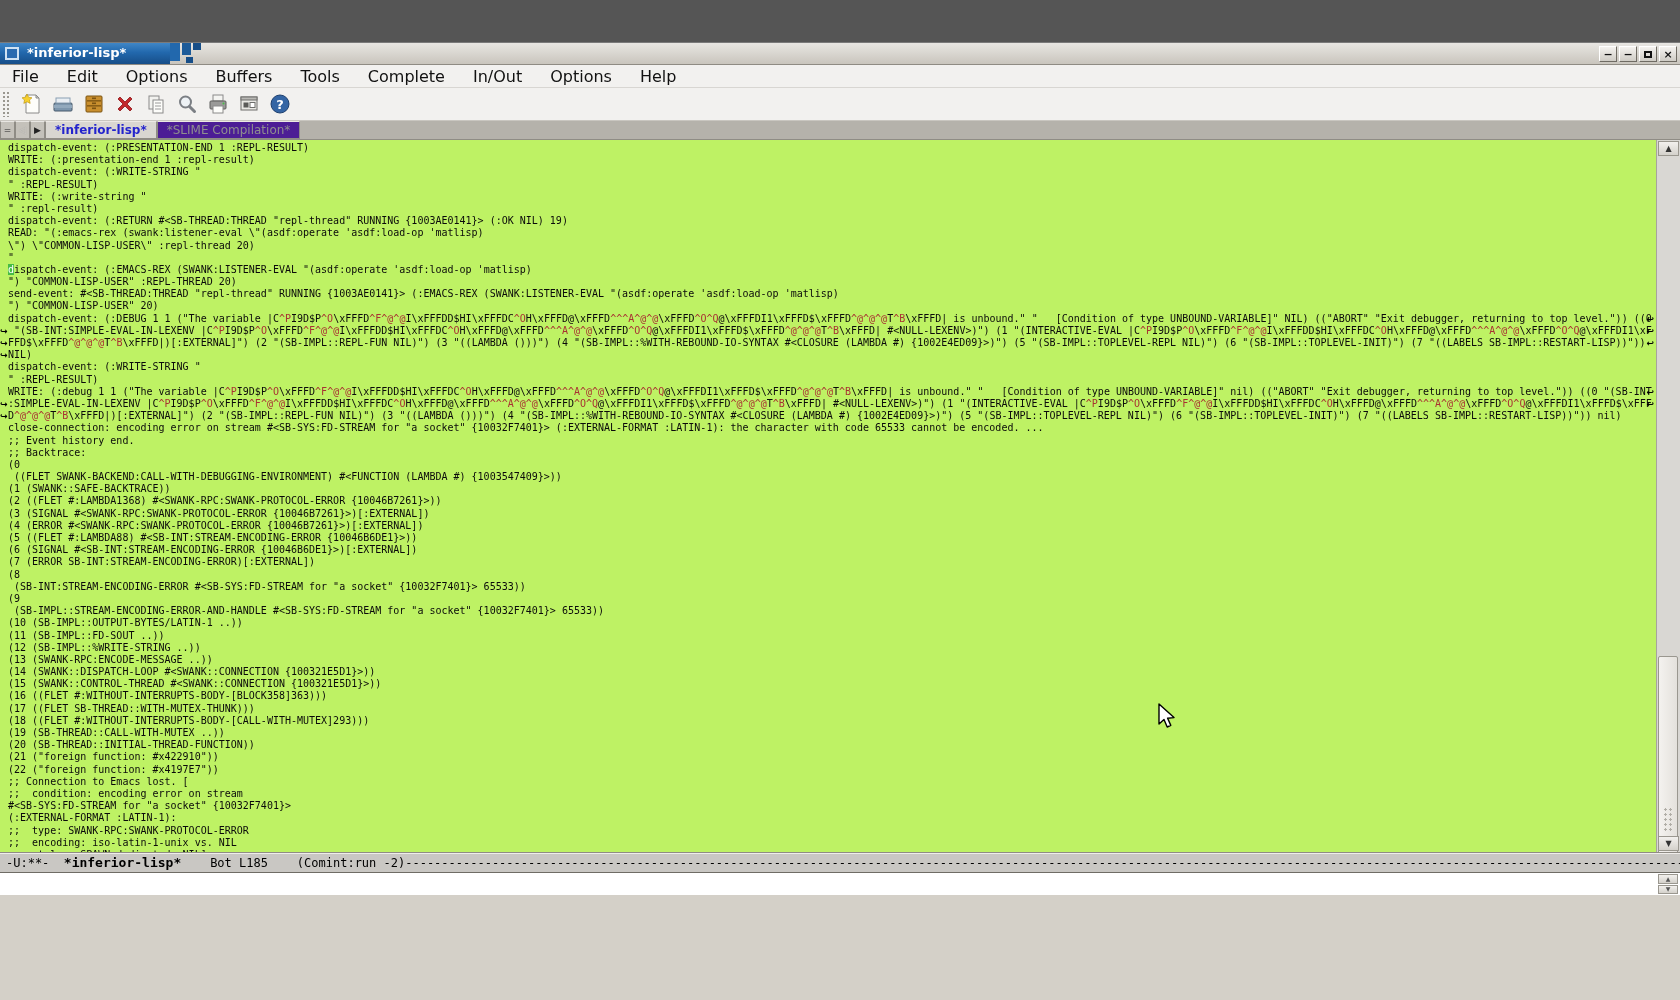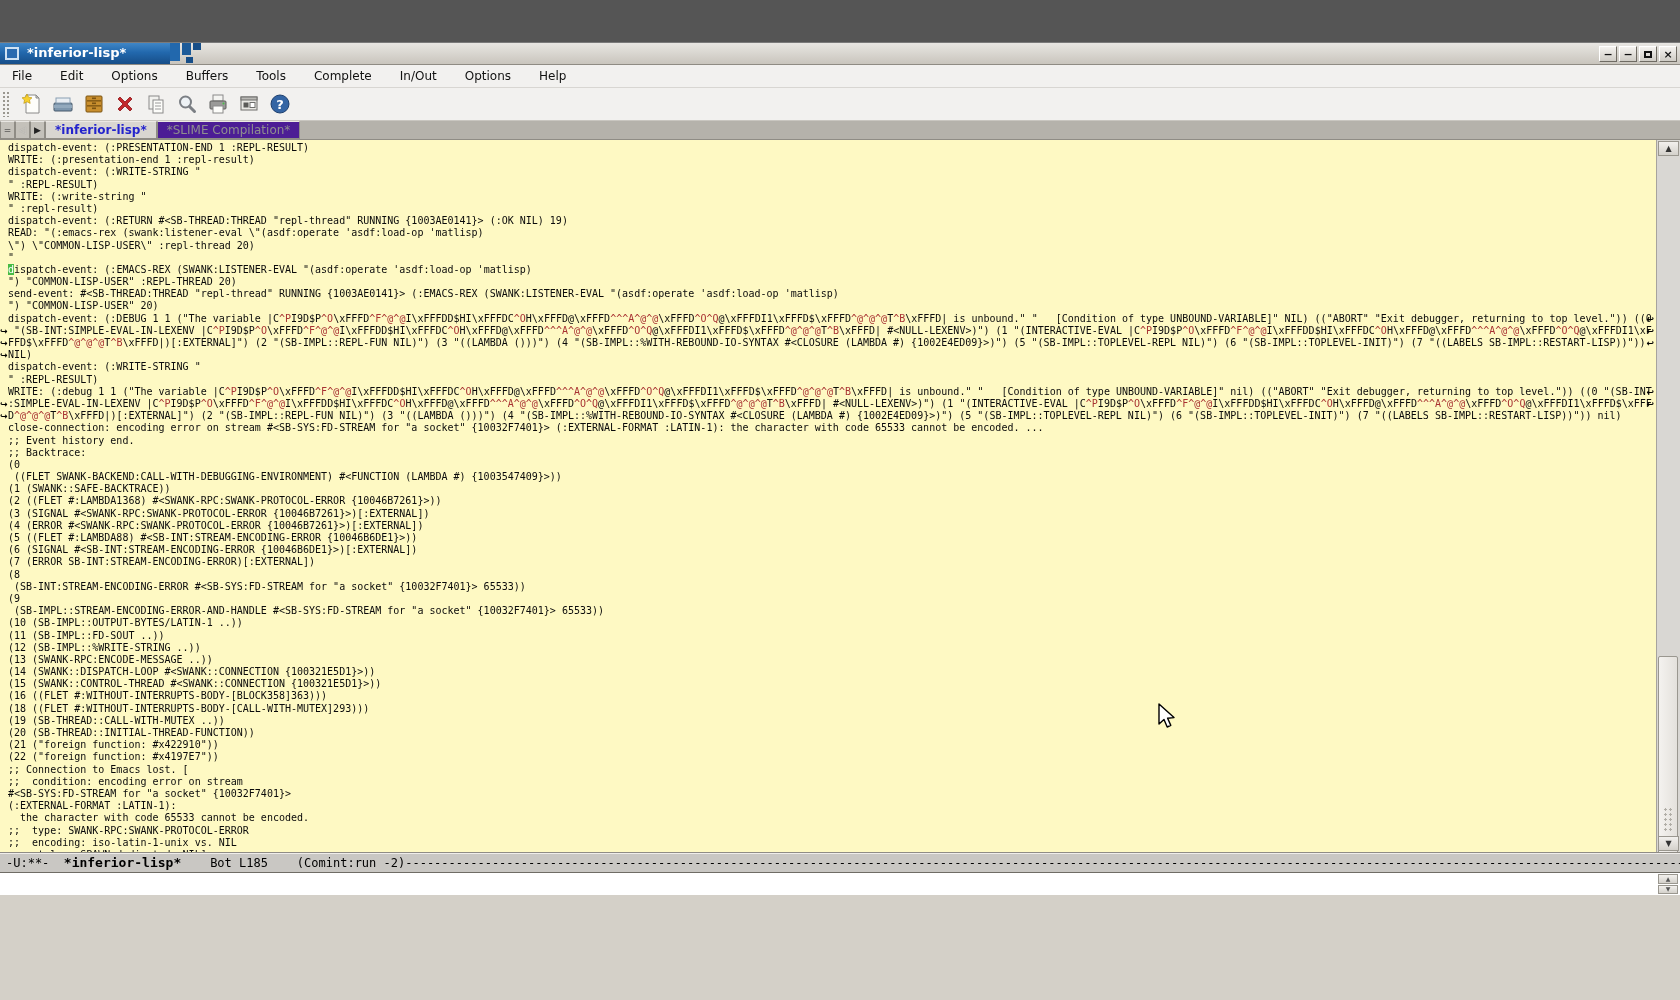--- a/index.html
+++ b/index.html
@@ -23,21 +23,21 @@
   .tb-buttons{position:absolute;right:3px;top:3px;display:flex;gap:2px;}
   .tb-btn{width:18px;height:16px;background:linear-gradient(180deg,#f4f2ef,#cfccc5);
           border:1px solid #6f6b63;border-top-color:#fff;border-left-color:#fff;
           display:flex;align-items:center;justify-content:center;
           font-size:11px;font-weight:bold;color:#111;line-height:1;}
   .maxbox{width:8px;height:7px;border:2px solid #111;display:inline-block;}
 
   
   .menubar{height:23px;background:#f2f1ef;border-bottom:1px solid #d8d6d2;
            display:flex;align-items:center;padding-left:10px;}
-  .menu-item{font-size:12px;color:#111;margin-right:24px;padding:2px 2px;}
+  .menu-item{font-size:16px;color:#111;margin-right:24px;padding:2px 2px;}
 
   
   .toolbar{height:33px;background:#f2f1ef;border-bottom:1px solid #c9c6c0;
            display:flex;align-items:center;padding-left:2px;}
   .tool-handle{width:7px;height:26px;margin-right:7px;
      background-image:radial-gradient(circle,#9a978f 1px,transparent 1.2px);
      background-size:4px 4px;}
   .tool-btn{width:31px;height:28px;display:flex;align-items:center;justify-content:center;}
 
   
@@ -45,21 +45,21 @@
           display:flex;align-items:stretch;}
   .tab-nav{width:15px;display:flex;align-items:center;justify-content:center;
            font-size:9px;color:#222;background:#c4c1ba;border:1px solid #8f8c85;border-top:1px solid #e8e6e2;}
   .tab-nav.dim{color:#d6d3cc;text-shadow:0 0 1px #8a8a8a;}
   .tab{display:flex;align-items:center;padding:0 9px;font-size:12px;
        border:1px solid #8f8c85;border-top:1px solid #ece9e4;}
   .tab.active{background:#d9d6d1;color:#2323cd;font-weight:bold;}
   .tab.inactive{background:#4c1d95;color:#8f8f8f;}
 
   
-  .main{position:relative;height:712px;background:#fef9c3;overflow:hidden;}
+  .main{position:relative;height:712px;background:#bef264;overflow:hidden;}
   .buffer{position:absolute;left:0;top:2px;right:24px;bottom:0;overflow:hidden;
           font-family:"DejaVu Sans Mono",monospace;font-size:10px;color:#0a0a0a;}
   .bl{position:relative;height:12.2px;line-height:12.3px;white-space:pre;padding-left:8px;overflow:hidden;}
   .ctl{color:#a83232;}
   .cur{background:#46bb46;color:#fff;}
   .wr{position:absolute;right:2px;top:1px;font:bold 9px "DejaVu Sans",sans-serif;color:#000;}
   .wl{position:absolute;left:0;top:1px;font:bold 9px "DejaVu Sans",sans-serif;color:#000;}
 
   
   .vscroll{position:absolute;top:0;right:0;width:24px;bottom:0;background:#d9d7d3;
@@ -252,30 +252,30 @@
         <div class="bl"><span> (SB-INT:STREAM-ENCODING-ERROR #&lt;SB-SYS:FD-STREAM for "a socket" {10032F7401}&gt; 65533))</span></div>
         <div class="bl"><span>(9</span></div>
         <div class="bl"><span> (SB-IMPL::STREAM-ENCODING-ERROR-AND-HANDLE #&lt;SB-SYS:FD-STREAM for "a socket" {10032F7401}&gt; 65533))</span></div>
         <div class="bl"><span>(10 (SB-IMPL::OUTPUT-BYTES/LATIN-1 ..))</span></div>
         <div class="bl"><span>(11 (SB-IMPL::FD-SOUT ..))</span></div>
         <div class="bl"><span>(12 (SB-IMPL::%WRITE-STRING ..))</span></div>
         <div class="bl"><span>(13 (SWANK-RPC:ENCODE-MESSAGE ..))</span></div>
         <div class="bl"><span>(14 (SWANK::DISPATCH-LOOP #&lt;SWANK::CONNECTION {100321E5D1}&gt;))</span></div>
         <div class="bl"><span>(15 (SWANK::CONTROL-THREAD #&lt;SWANK::CONNECTION {100321E5D1}&gt;))</span></div>
         <div class="bl"><span>(16 ((FLET #:WITHOUT-INTERRUPTS-BODY-[BLOCK358]363)))</span></div>
+        <div class="bl"><span>(17 ((FLET SB-THREAD::WITH-MUTEX-THUNK)))</span></div>
         <div class="bl"><span>(18 ((FLET #:WITHOUT-INTERRUPTS-BODY-[CALL-WITH-MUTEX]293)))</span></div>
         <div class="bl"><span>(19 (SB-THREAD::CALL-WITH-MUTEX ..))</span></div>
         <div class="bl"><span>(20 (SB-THREAD::INITIAL-THREAD-FUNCTION))</span></div>
         <div class="bl"><span>(21 ("foreign function: #x422910"))</span></div>
         <div class="bl"><span>(22 ("foreign function: #x4197E7"))</span></div>
         <div class="bl"><span>;; Connection to Emacs lost. [</span></div>
         <div class="bl"><span>;;  condition: encoding error on stream</span></div>
         <div class="bl"><span>#&lt;SB-SYS:FD-STREAM for "a socket" {10032F7401}&gt;</span></div>
         <div class="bl"><span>(:EXTERNAL-FORMAT :LATIN-1):</span></div>
-        <div class="bl"><span>  the character with code 65533 cannot be encoded.</span></div>
         <div class="bl"><span>;;  type: SWANK-RPC:SWANK-PROTOCOL-ERROR</span></div>
         <div class="bl"><span>;;  encoding: iso-latin-1-unix vs. NIL</span></div>
         <div class="bl"><span>;;  style: :SPAWN dedicated: NIL]</span></div>
       </div>
     <div class="vscroll">
       <div class="sb-btn sb-up">▲</div>
       <div class="sb-thumb">
         <div class="sb-grip"></div>
       </div>
       <div class="sb-btn sb-down">▼</div>

